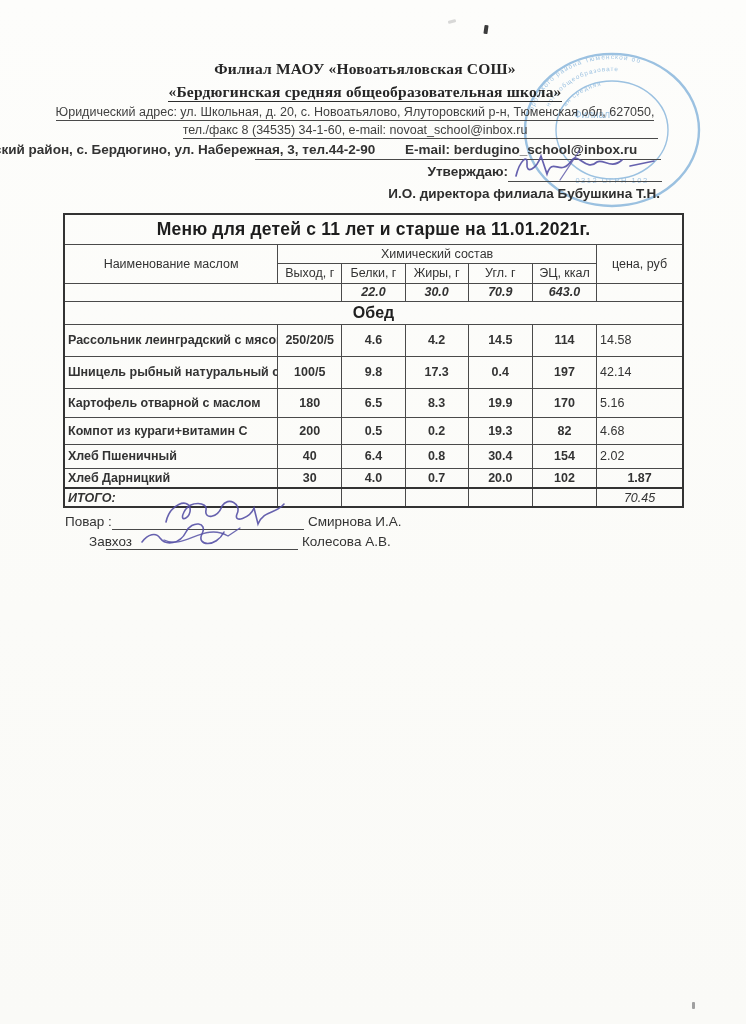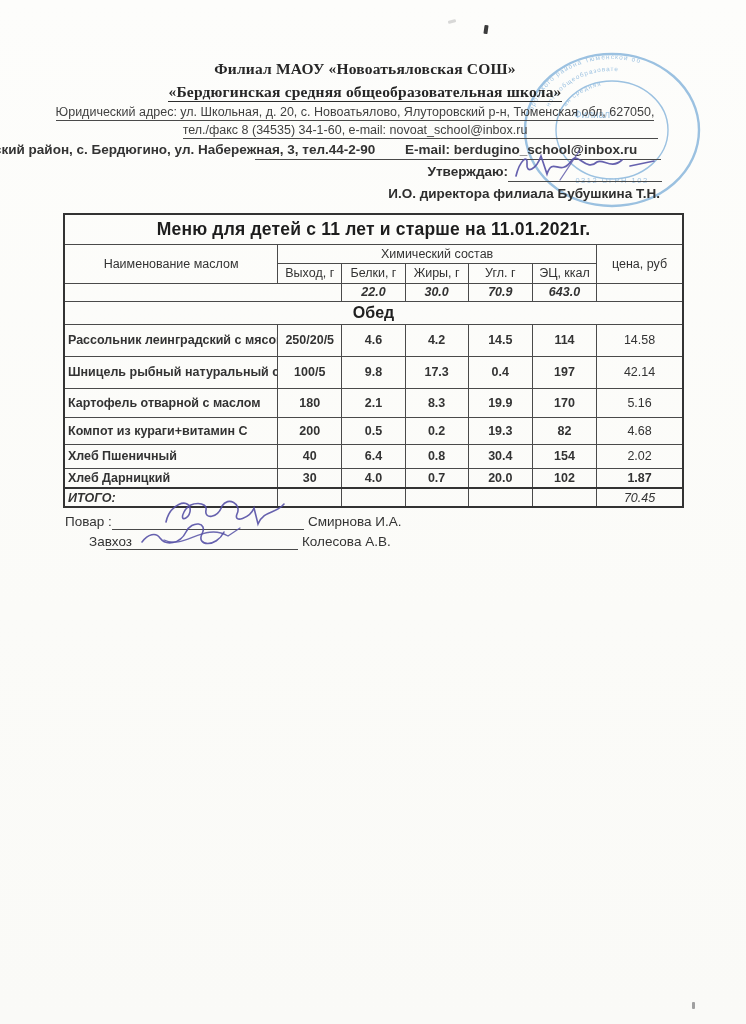--- a/index.html
+++ b/index.html
@@ -37,21 +37,21 @@
   tr.r-title td{font-size:17.5px;font-weight:bold;text-align:center;color:#1d1d1d;letter-spacing:.2px;}
   tr.r-h1{height:19px;}  tr.r-h2{height:20px;}
   td.hdr{font-size:11px;text-align:center;color:#3d3d3d;font-weight:normal;}
   td.hdr-dish{font-size:11.5px;}
   tr.r-norm{height:18px;}
   td.norm{font-weight:bold;font-style:italic;text-align:center;font-size:12.5px;color:#222;}
   tr.r-sec{height:23px;}
   tr.r-sec td{font-size:16px;font-weight:bold;text-align:center;color:#1f1f1f;}
   td.dish{font-weight:bold;font-size:12.5px;white-space:nowrap;color:#2d2d2d;padding-left:3px;}
   td.num{text-align:center;font-weight:bold;color:#222;}
-  td.price{text-align:center;font-weight:normal;color:#4c4c4c;}
+  td.price{text-align:left;font-weight:normal;color:#4c4c4c;}
   td.price-b{text-align:center;font-weight:bold;color:#2d2d2d;}
   tr.d1{height:32px;} tr.d2{height:32px;} tr.d3{height:29px;} tr.d4{height:27px;margin-top:8px;} tr.d5{height:24px;} tr.d6{height:20px;}
   tr.r-total{height:19px;}
   tr.r-total td{border-top:2px solid #333;}
   td.total-lbl{font-weight:bold;font-style:italic;font-size:13.5px;color:#1f1f1f;}
   td.total-val{font-weight:normal;font-style:italic;text-align:center;font-size:12.5px;color:#1f1f1f;}
   
   .foot{font-size:13.5px;color:#343434;z-index:2;white-space:nowrap;}
   
   .stamp{z-index:1;opacity:.6;}
@@ -157,21 +157,21 @@
       <td class="num">100/5</td>
       <td class="num">9.8</td>
       <td class="num">17.3</td>
       <td class="num">0.4</td>
       <td class="num">197</td>
       <td class="price">42.14</td>
     </tr>
     <tr class="d3">
       <td class="dish">Картофель отварной с маслом</td>
       <td class="num">180</td>
-      <td class="num">2.1</td>
+      <td class="num">6.5</td>
       <td class="num">8.3</td>
       <td class="num">19.9</td>
       <td class="num">170</td>
       <td class="price">5.16</td>
     </tr>
     <tr class="d4">
       <td class="dish">Компот из кураги+витамин С</td>
       <td class="num">200</td>
       <td class="num">0.5</td>
       <td class="num">0.2</td>

